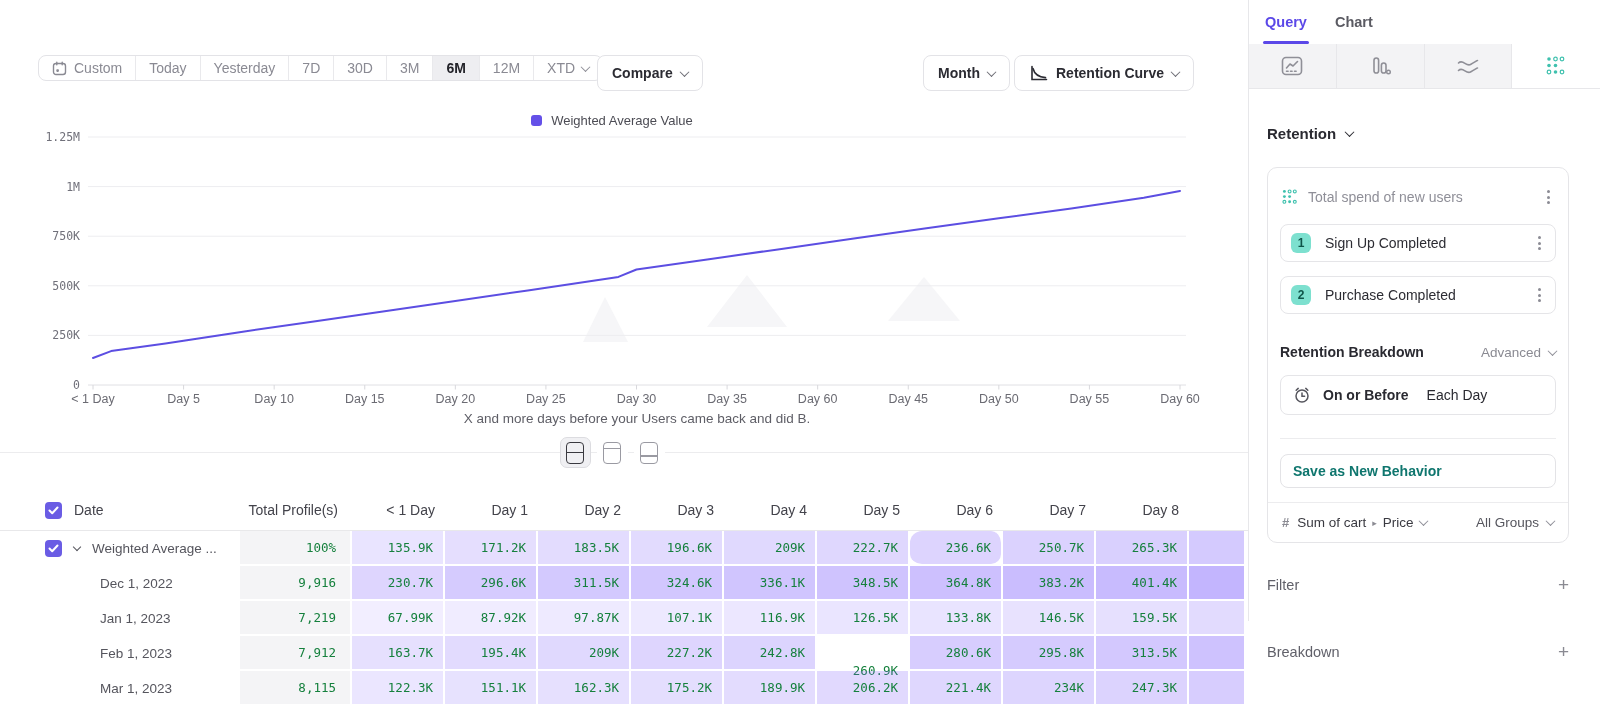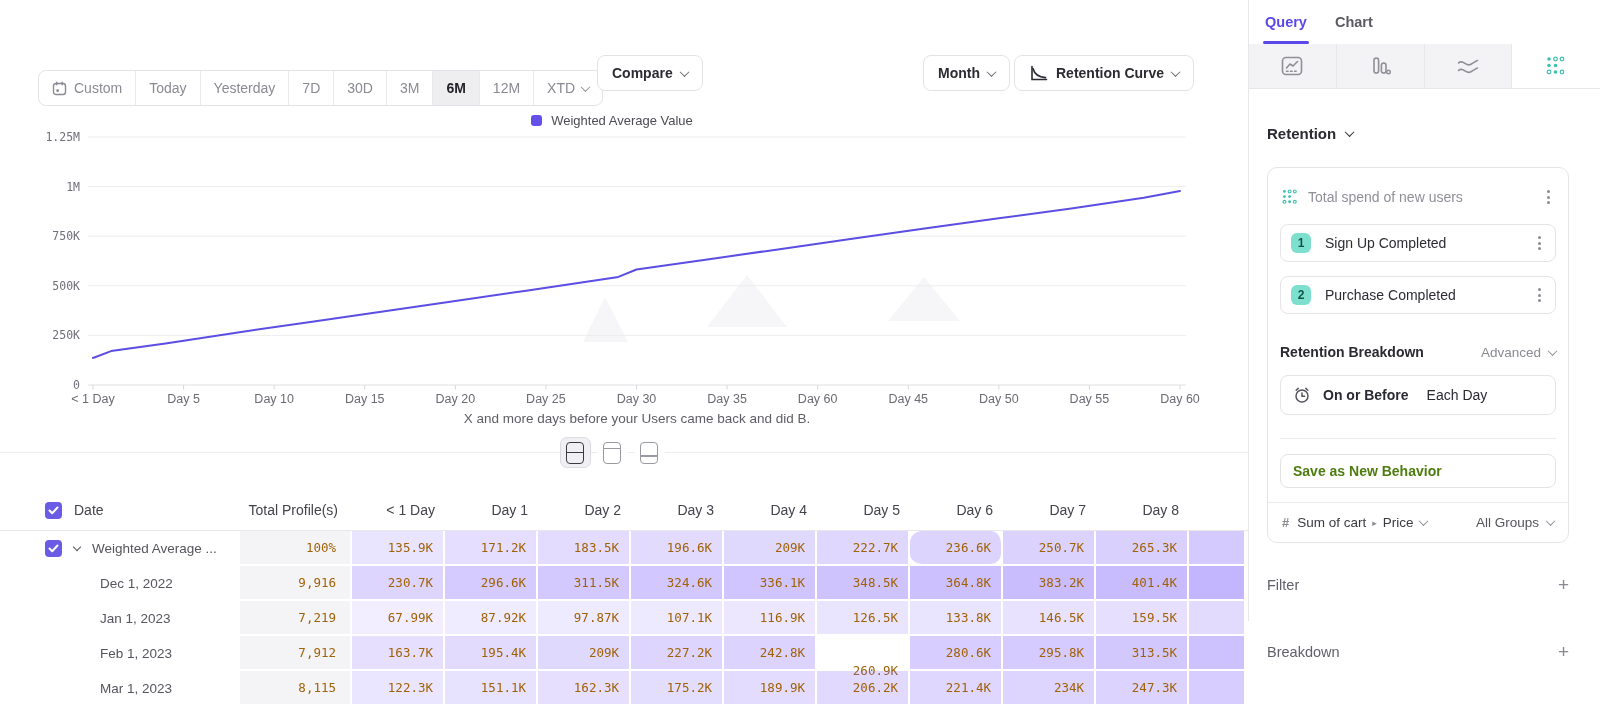--- a/index.html
+++ b/index.html
@@ -4,21 +4,21 @@
 <style>
   * { box-sizing: border-box; margin: 0; padding: 0; }
   html,body { width:1600px; height:715px; overflow:hidden; background:#fff;
     font-family:"Liberation Sans", sans-serif; }
   .stage { position:relative; width:1600px; height:715px; background:#fff; overflow:hidden; }
 
   
   .main { position:absolute; left:0; top:0; width:1248px; height:715px; }
 
   
-  .range-group { position:absolute; left:38px; top:70px; height:36px; display:flex;
+  .range-group { position:absolute; left:38px; top:55px; height:26px; display:flex;
     border:1px solid #e3e3e7; border-radius:8px; overflow:hidden; background:#fff; }
   .seg { display:flex; align-items:center; gap:7px; padding:0 13px; font-size:14px;
     color:#8a8a93; border-right:1px solid #e9e9ec; cursor:pointer; white-space:nowrap; }
   .seg:last-child { border-right:none; }
   .seg.active { background:#eeeef1; color:#232329; font-weight:700; }
   .btn { position:absolute; top:55px; height:36px; display:inline-flex; align-items:center;
     gap:8px; padding:0 14px; background:#fff; border:1px solid #e3e3e7; border-radius:8px;
     font-size:14px; color:#2b2b32; font-weight:600; cursor:pointer;
     font-family:"Liberation Sans", sans-serif; }
   .chev { width:7px; height:7px; border-right:1.6px solid #6d6d75; border-bottom:1.6px solid #6d6d75;
@@ -54,21 +54,21 @@
   .table { position:absolute; left:0; top:490px; width:1248px; bottom:0; overflow:hidden; }
   .trow { display:flex; height:35px; align-items:stretch; }
   .thead { height:41px; border-bottom:1px solid #e8e8ea; align-items:center; }
   .c-date { width:240px; display:flex; align-items:center; padding-left:45px; gap:12px; }
   .c-total { width:112px; display:flex; align-items:center; justify-content:flex-end; padding-right:14px; }
   .c-day { width:93px; display:flex; align-items:center; justify-content:flex-end; padding-right:10px; }
   .c-part { width:57px; }
   .thead .hlab { font-size:14px; color:#43434b; font-weight:500; }
   .trow .c-total, .trow .c-day, .trow .c-part { border-right:2px solid #fff; border-bottom:2px solid #fff; }
   .thead .c-total, .thead .c-day, .thead .c-part { border:none; }
-  .num { font-family:"DejaVu Sans Mono", monospace; font-size:12.5px; color:#a16207; }
+  .num { font-family:"DejaVu Sans Mono", monospace; font-size:12.5px; color:#15803d; }
   .tot { background:#f4f4f6; }
   .rowlab { font-size:13.5px; color:#55555d; white-space:nowrap; }
   .cb { width:17px; height:17px; border-radius:4px; background:#6a5ce4; flex:none;
     display:flex; align-items:center; justify-content:center; cursor:pointer; }
   .rowchev { width:6px; height:6px; border-right:1.5px solid #55555d; border-bottom:1.5px solid #55555d;
     transform:rotate(45deg); flex:none; margin-top:-3px; }
   .indent { padding-left:100px !important; }
 
   
   .panel { position:absolute; left:1248px; top:0; width:352px; height:621px; background:#fff;
@@ -103,21 +103,21 @@
   .criteria-head { margin-top:30px; display:flex; align-items:center; justify-content:space-between; }
   .criteria-head .t { font-size:14px; font-weight:700; color:#2a2a31; }
   .adv { display:flex; align-items:center; gap:8px; font-size:13.5px; color:#8a8a92; cursor:pointer; }
   .criteria-row { margin-top:15px; display:flex; align-items:center; gap:12px; height:40px;
     border:1px solid #e5e5e8; border-radius:8px; padding:17px 12px; cursor:pointer; }
   .criteria-row .cond { font-size:14px; font-weight:700; color:#2a2a31; }
   .criteria-row .win { font-size:14px; color:#2a2a31; margin-left:6px; }
   .card-divider { margin-top:23px; height:1px; background:#ececee; }
   .save-behavior { margin-top:15px; width:100%; height:34px; border:1px solid #e3e3e6;
     border-radius:8px; background:#fff; text-align:left; padding:0 12px; font-size:14px;
-    font-weight:600; color:#4d7c0f; cursor:pointer; font-family:"Liberation Sans", sans-serif; }
+    font-weight:600; color:#0f766e; cursor:pointer; font-family:"Liberation Sans", sans-serif; }
   .measure-row { margin:14px -12px 0 -12px; border-top:1px solid #ececee; height:40px;
     display:flex; align-items:center; padding:0 14px; gap:8px; }
   .measure-row .hash { font-size:13px; color:#8a8a92; font-weight:600; }
   .mr-left { display:flex; align-items:center; gap:6px; flex:1; cursor:pointer;
     font-size:13.5px; color:#3a3a41; font-weight:500; }
   .mr-left .arrow { font-size:9px; color:#8a8a92; }
   .groups { display:flex; align-items:center; gap:8px; font-size:13.5px; color:#55555d;
     font-weight:500; cursor:pointer; }
   .addable { width:302px; display:flex; align-items:center; justify-content:space-between;
     font-size:14.5px; color:#61616a; }

